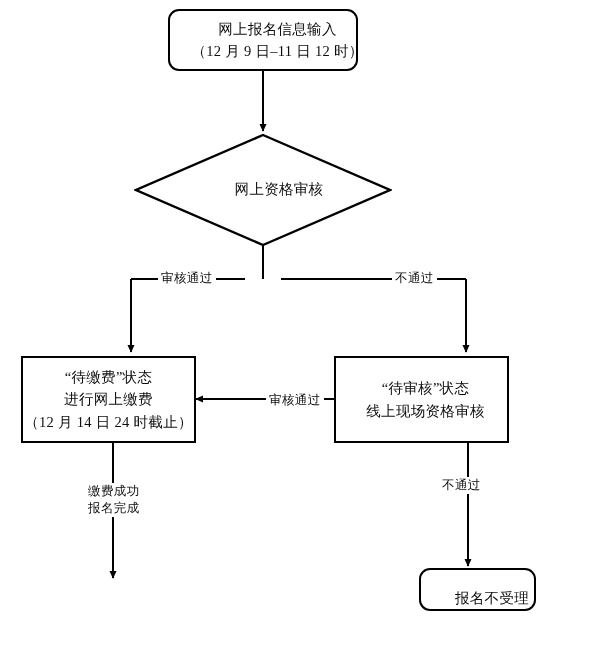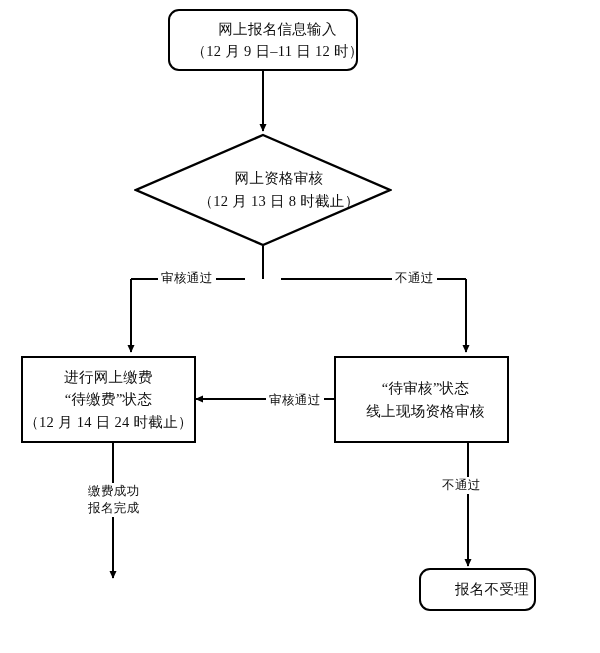--- a/index.html
+++ b/index.html
@@ -118,37 +118,36 @@
     <span class="line">网上报名信息输入</span>
     <span class="line">（12 月 9 日–11 日 12 时）</span>
   </div>
 
   <div class="diamond-wrap" style="left:134px; top:133px; width:258px; height:114px;">
     <svg class="diamond-shape" viewBox="0 0 258 114" preserveAspectRatio="none" xmlns="http://www.w3.org/2000/svg">
       <polygon points="129,2 256,57 129,112 2,57" fill="#ffffff" stroke="#000000" stroke-width="2.4" vector-effect="non-scaling-stroke"></polygon>
     </svg>
     <div class="diamond-label">
       <span class="line">网上资格审核</span>
-      <span class="line">（12 月 13 日 8 时截止）</span>
     </div>
   </div>
 
   <div class="node" style="left:21px; top:356px; width:175px; height:87px;">
+    <span class="line">“待缴费”状态</span>
     <span class="line">进行网上缴费</span>
-    <span class="line">“待缴费”状态</span>
     <span class="line">（12 月 14 日 24 时截止）</span>
   </div>
 
   <div class="node" style="left:334px; top:356px; width:175px; height:87px;padding-left:8px;">
     <span class="line">“待审核”状态</span>
     <span class="line">线上现场资格审核</span>
   </div>
 
 
-  <div class="node rounded" style="left:419px; top:568px; width:117px; height:43px;">
+  <div class="node rounded" style="left:419px; top:568px; width:117px; height:43px;justify-content:flex-end;">
     <span class="line">报名不受理</span>
   </div>
 
   <div class="edge-label" style="left:158px; top:270px;">
     <span class="line">审核通过</span>
   </div>
 
   <div class="edge-label" style="left:392px; top:270px;">
     <span class="line">不通过</span>
   </div>

